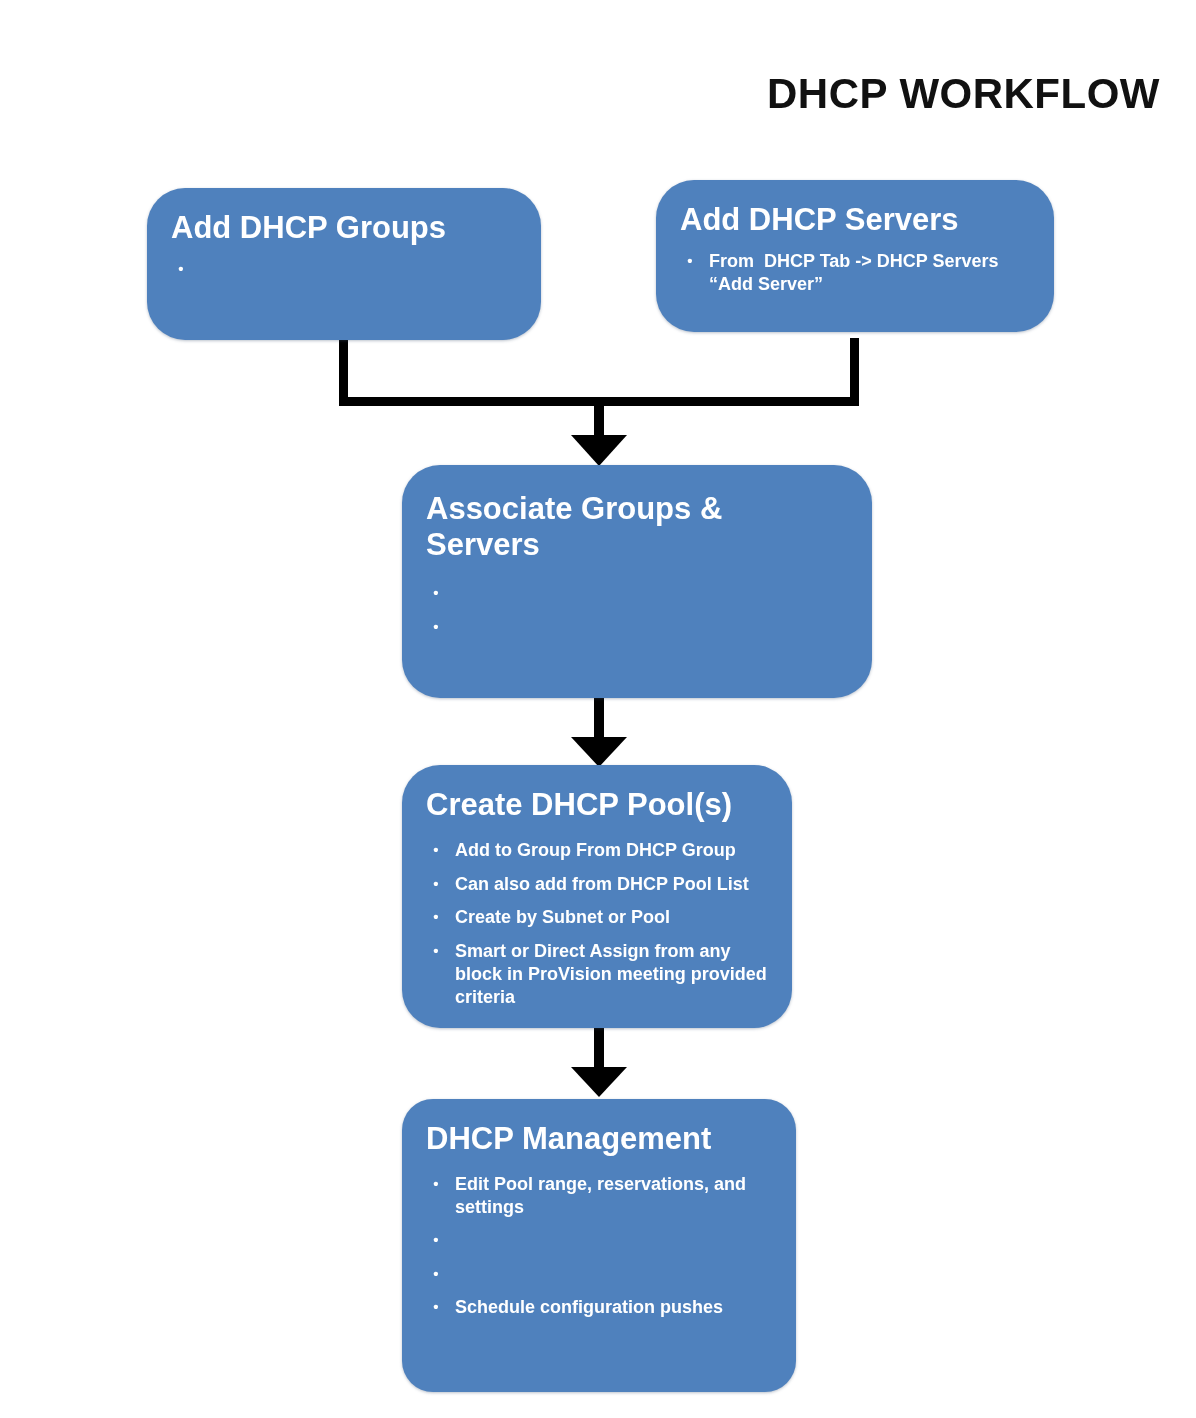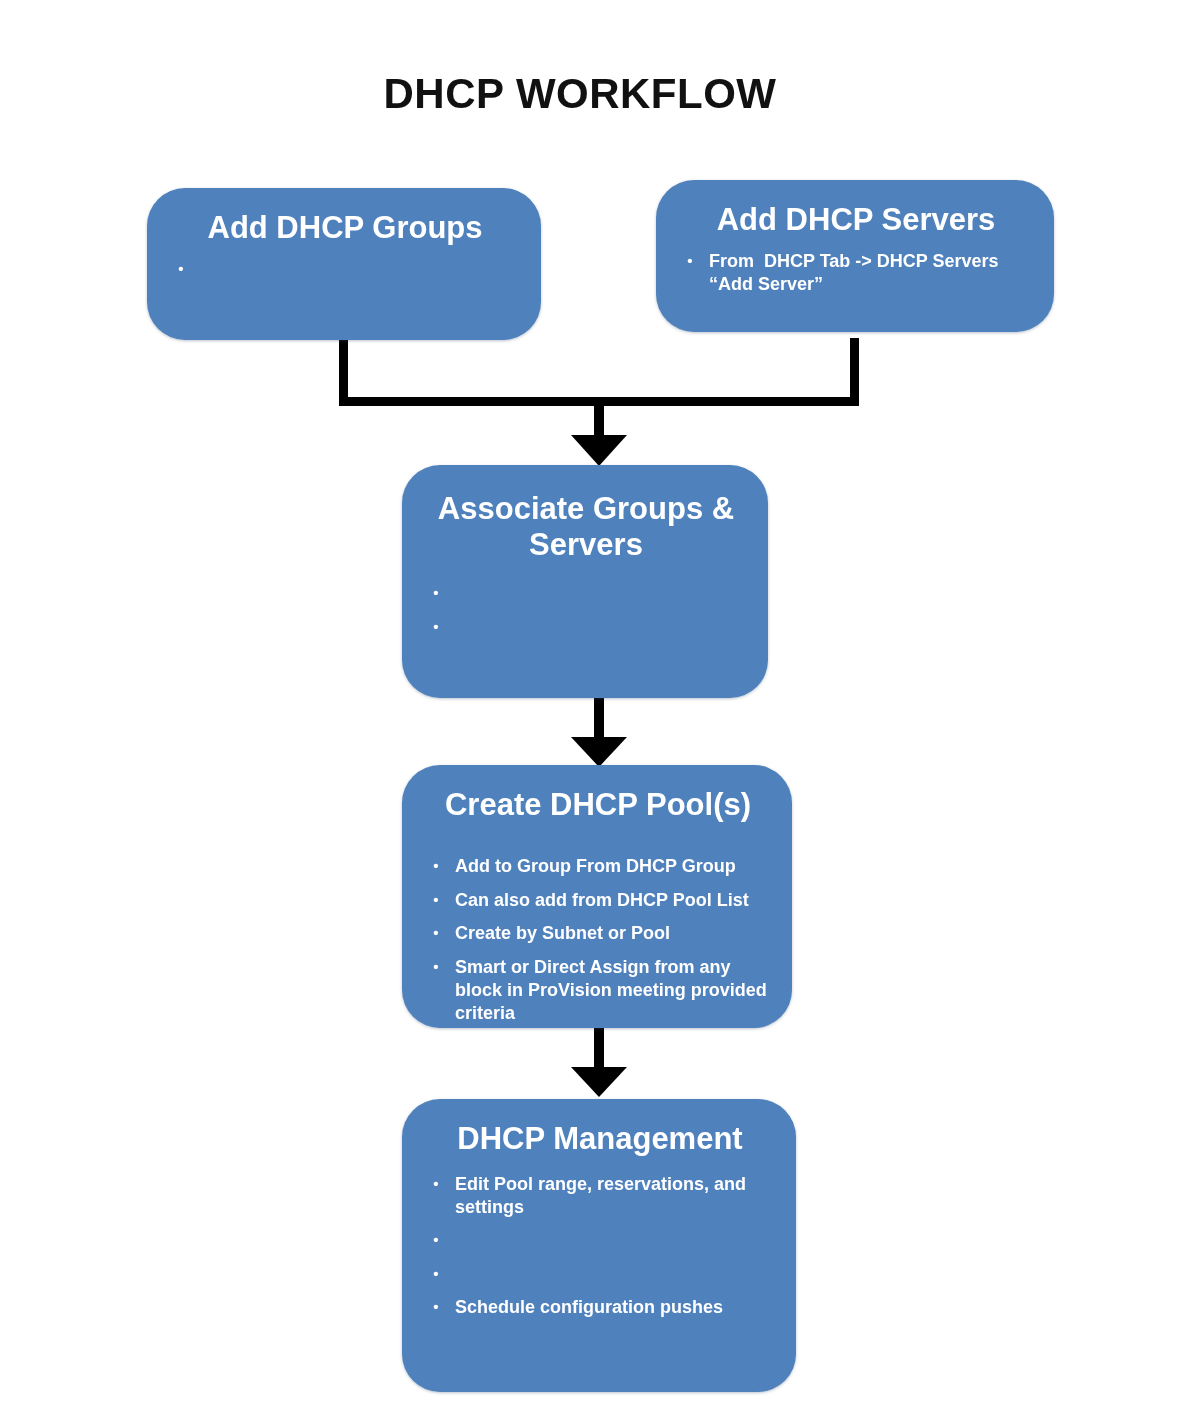--- a/index.html
+++ b/index.html
@@ -17,21 +17,21 @@
     height: 1418px;
     background: var(--page-bg);
     font-family: "Liberation Sans", sans-serif;
     overflow: hidden;
   }
   .diagram-title {
     position: absolute;
     left: 0;
     top: 42px;
     width: 1160px;
-    text-align: center;
+    text-align: right;
     font-size: 42px;
     font-weight: 700;
     letter-spacing: 0.5px;
     color: var(--title-text);
     white-space: pre-wrap;
   }
   .connectors {
     position: absolute;
     left: 0; top: 0;
     width: 1196px; height: 1418px;
@@ -43,33 +43,33 @@
     background: var(--node-fill);
     color: var(--node-text);
     border-radius: 38px;
     padding: 16px 22px 14px 24px;
     box-shadow: 0 1px 3px rgba(60,80,110,0.35);
     display: flex;
     flex-direction: column;
   }
   .n1 { left: 147px; top: 188px; width: 394px; height: 152px; }
   .n2 { left: 656px; top: 180px; width: 398px; height: 152px; }
-  .n3 { left: 402px; top: 465px; width: 366px; height: 233px; }
+  .n3 { left: 402px; top: 465px; width: 470px; height: 233px; }
   .n4 { left: 402px; top: 765px; width: 390px; height: 263px; }
-  .n5 { left: 402px; top: 1099px; width: 394px; height: 293px; }
+  .n5 { left: 402px; top: 1099px; width: 394px; height: 293px; border-radius: 31px; }
   .node-title {
     font-size: 31px;
     font-weight: 700;
-    text-align: center;
+    text-align: left;
     line-height: 1.15;
     margin: 6px 0 12px 0;
     white-space: pre-wrap;
   }
   .n3 .node-title { margin-top: 10px; margin-bottom: 20px; }
-  .n4 .node-title { margin-bottom: 32px; }
+  .n4 .node-title { margin-bottom: 16px; }
   .n5 .node-title { margin-bottom: 16px; }
   .bullets {
     list-style: none;
     margin: 0;
     padding: 0 0 0 4px;
     display: flex;
     flex-direction: column;
     gap: 11px;
   }
   .bullet {

